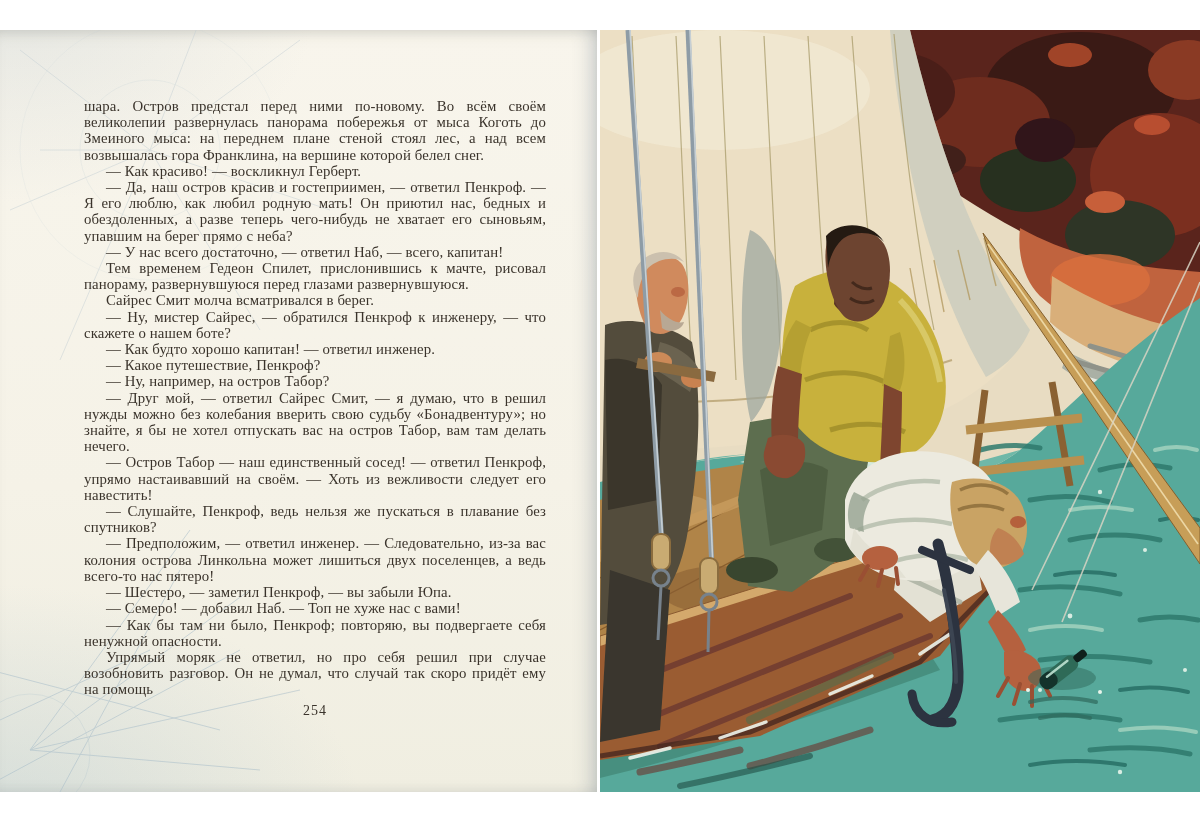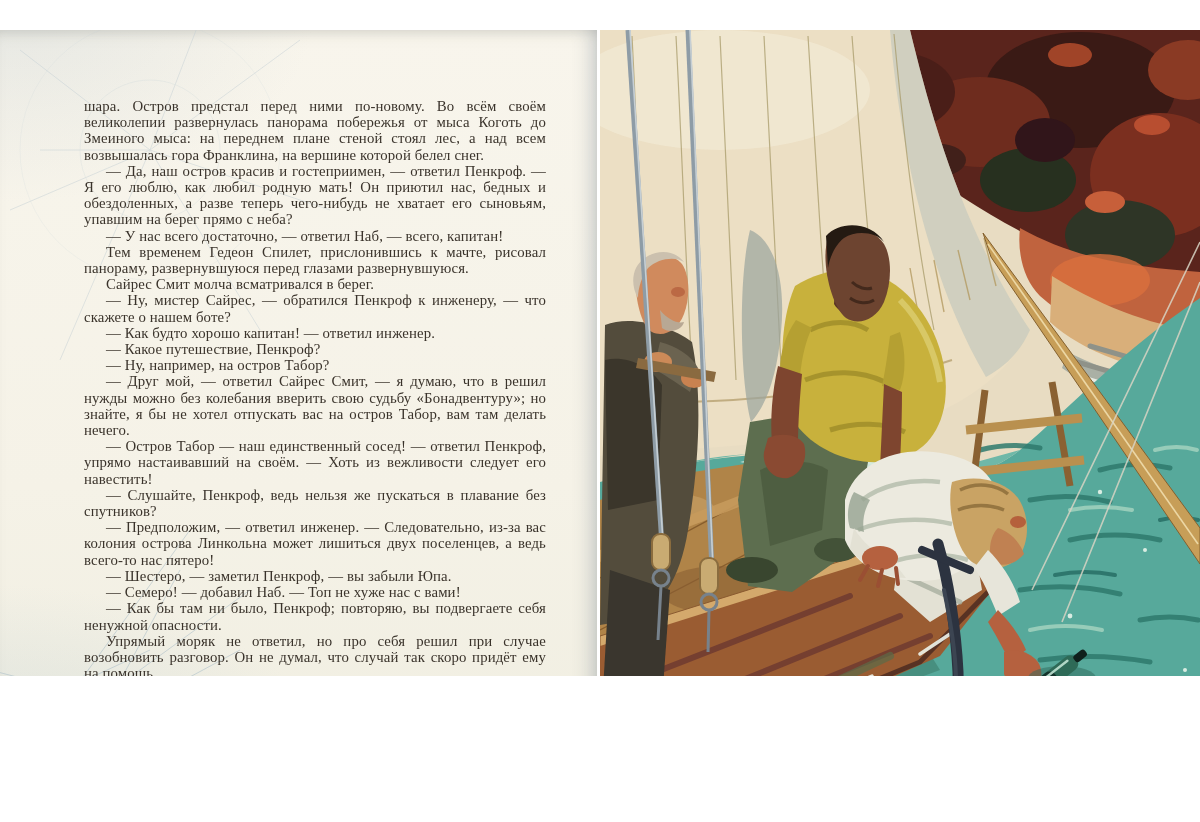--- a/index.html
+++ b/index.html
@@ -1,16 +1,16 @@
 <!DOCTYPE html>
 <html><head>
 <meta charset="utf-8">
 <style>
   html,body{margin:0;padding:0;background:#ffffff;}
-  .spread{position:relative;width:1200px;height:676px;background:#ffffff;overflow:hidden;
+  .spread{position:relative;width:1200px;height:822px;background:#ffffff;overflow:hidden;
           font-family:"Liberation Serif","DejaVu Serif",serif;}
   .page-left{position:absolute;left:0;top:30px;width:597px;height:762px;
     background:
       radial-gradient(ellipse 520px 340px at 0% 104%, rgba(168,193,204,0.38), rgba(168,193,204,0) 70%),
       radial-gradient(ellipse 420px 260px at 2% -2%, rgba(186,198,204,0.28), rgba(186,198,204,0) 72%),
       linear-gradient(180deg,#f8f5ec 0%,#f5f2e7 60%,#f0eee1 100%);
     box-shadow: inset -16px 0 20px -12px rgba(70,90,112,0.30),
                 inset 0 12px 16px -12px rgba(130,128,115,0.35),
                 inset 0 -10px 14px -12px rgba(130,140,140,0.25);}
   .map-sketch{position:absolute;left:0;top:0;width:597px;height:762px;pointer-events:none;}
@@ -35,20 +35,21 @@
         <circle cx="150" cy="120" r="130" opacity="0.35"></circle>
       </g>
       <g stroke="#a7bcc8" stroke-width="0.9" opacity="0.6" fill="none">
         <path d="M30,720 L250,560 M30,720 L190,500 M30,720 L300,660 M30,720 L260,740 M-10,640 L220,700 M-20,760 L240,620 M60,762 L180,540 M0,690 L150,620"></path>
         <circle cx="30" cy="724" r="60" opacity="0.45"></circle>
       </g>
     </svg>
     <div class="text-col">
       <div>
           <p class="para">шара. Остров предстал перед ними по-новому. Во всём своём великолепии развернулась панорама побережья от мыса Коготь до Змеиного мыса: на переднем плане стеной стоял лес, а над всем возвышалась гора Франклина, на вершине которой белел снег.</p>
+          <p class="para indent">— Как красиво! — воскликнул Герберт.</p>
           <p class="para indent">— Да, наш остров красив и гостеприимен, — ответил Пенкроф. — Я его люблю, как любил родную мать! Он приютил нас, бедных и обездоленных, а разве теперь чего-нибудь не хватает его сыновьям, упавшим на берег прямо с неба?</p>
           <p class="para indent">— У нас всего достаточно, — ответил Наб, — всего, капитан!</p>
           <p class="para indent">Тем временем Гедеон Спилет, прислонившись к мачте, рисовал панораму, развернувшуюся перед глазами развернувшуюся.</p>
           <p class="para indent">Сайрес Смит молча всматривался в берег.</p>
           <p class="para indent">— Ну, мистер Сайрес, — обратился Пенкроф к инженеру, — что скажете о нашем боте?</p>
           <p class="para indent">— Как будто хорошо капитан! — ответил инженер.</p>
           <p class="para indent">— Какое путешествие, Пенкроф?</p>
           <p class="para indent">— Ну, например, на остров Табор?</p>
           <p class="para indent">— Друг мой, — ответил Сайрес Смит, — я думаю, что в решил нужды можно без колебания вверить свою судьбу «Бонадвентуру»; но знайте, я бы не хотел отпускать вас на остров Табор, вам там делать нечего.</p>
           <p class="para indent">— Остров Табор — наш единственный сосед! — ответил Пенкроф, упрямо настаивавший на своём. — Хоть из вежливости следует его навестить!</p>

